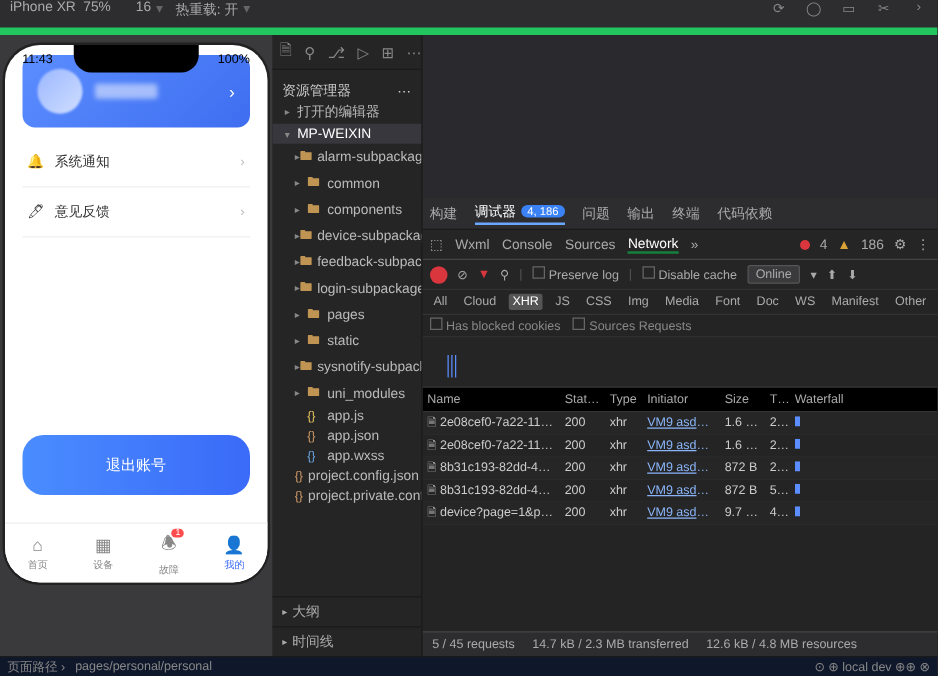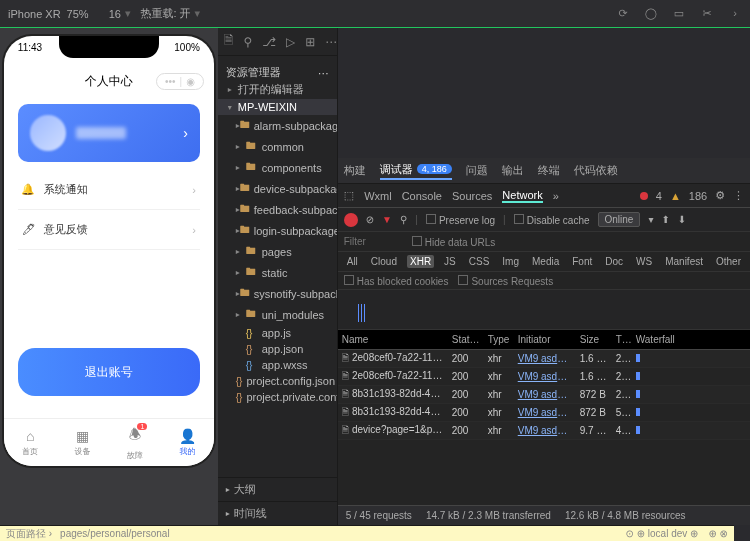--- a/index.html
+++ b/index.html
@@ -1,17 +1,17 @@
 <!DOCTYPE html>
 <html><head>
 <meta charset="utf-8">
 <style>
 *{margin:0;padding:0;box-sizing:border-box;font-family:-apple-system,"Microsoft YaHei",sans-serif}
 body{background:#2a2a2e;color:#c7c7c7;font-size:11px;overflow:hidden;width:750px;height:541px;position:relative}
-.topbar{height:28px;background:#2d2d30;display:flex;align-items:center;padding:0 8px;border-bottom:1px solid #22c55e}
+.topbar{height:28px;background:#2d2d30;display:flex;padding:0 8px;border-bottom:6px solid #22c55e}
 .topbar .device{color:#aaa;font-size:11px}
 .topbar .zoom{color:#aaa;margin-left:6px}
 .topbar .num{color:#aaa;margin-left:20px}
 .topbar .hot{color:#aaa;margin-left:10px}
 .topbar-icons{margin-left:auto;display:flex;gap:14px;color:#888}
 .topbar-icons span{width:14px;text-align:center;cursor:pointer}
 .main{display:flex;height:497px}
 .left{width:305px;background:#3a3a3d;display:flex;justify-content:center;padding-top:8px}
 .phone{width:210px;height:430px;background:#fff;border-radius:28px;position:relative;overflow:hidden;box-shadow:0 0 0 2px #222}
 .notch{position:absolute;top:0;left:50%;transform:translateX(-50%);width:100px;height:22px;background:#000;border-radius:0 0 14px 14px;z-index:10}
@@ -50,21 +50,21 @@
 .mid-bot .sec{padding:4px 8px;border-top:1px solid #1a1a1a;font-size:11px;color:#aaa;display:flex;align-items:center}
 .mid-bot .sec .ar{margin-right:4px;font-size:8px}
 .right{flex:1;background:#242424;display:flex;flex-direction:column}
 .spacer{height:130px;background:#2a2a2e}
 .dt-tabs{height:26px;background:#2d2d30;display:flex;align-items:center;padding:0 6px;gap:14px;font-size:11px;color:#aaa;border-bottom:1px solid #1a1a1a}
 .dt-tabs .t{cursor:pointer;display:flex;align-items:center;gap:4px}
 .dt-tabs .t.active{color:#fff;border-bottom:2px solid #6ba6ff;padding-bottom:1px}
 .err-badge{background:#3b82f6;color:#fff;font-size:9px;border-radius:8px;padding:0 5px}
 .dt-tabs2{height:24px;background:#252526;display:flex;align-items:center;padding:0 6px;gap:10px;font-size:11px;color:#aaa;border-bottom:1px solid #444}
 .dt-tabs2 .t{cursor:pointer}
-.dt-tabs2 .t.active{color:#fff;border-bottom:2px solid #5eead4}
+.dt-tabs2 .t.active{color:#fff;border-bottom:2px solid #15803d}
 .dt-tabs2 .right-icons{margin-left:auto;display:flex;gap:8px;align-items:center}
 .dot-r{width:8px;height:8px;border-radius:50%;background:#d9363e}
 .dot-y{color:#d9a336}
 .toolbar{height:24px;background:#252526;display:flex;align-items:center;padding:0 6px;gap:8px;font-size:10px;color:#aaa;border-bottom:1px solid #333}
 .tb-btn{width:14px;height:14px;border-radius:50%;display:flex;align-items:center;justify-content:center;cursor:pointer}
 .rec{background:#d9363e}
 .chk{width:10px;height:10px;border:1px solid #666;display:inline-block;margin-right:3px}
 .sel{background:#3a3a3d;padding:1px 6px;border:1px solid #555;border-radius:2px}
 .filter-row{height:20px;display:flex;align-items:center;padding:0 6px;gap:8px;font-size:10px;color:#888;border-bottom:1px solid #333}
 .filter-row input{background:transparent;border:none;color:#aaa;font-size:10px;outline:none;width:60px}
@@ -85,22 +85,22 @@
 .c-init{flex:0 0 62px}
 .c-size{flex:0 0 36px}
 .c-time{flex:0 0 20px}
 .c-wf{flex:1}
 .nt-row{display:flex;height:18px;align-items:center;color:#ccc;border-bottom:1px solid #2a2a2a}
 .nt-row:nth-child(odd){background:#262626}
 .nt-row .c-init{color:#8ab4f8;text-decoration:underline}
 .nt-row .fi{color:#bbb;margin-right:3px;font-size:9px}
 .wf-bar{height:8px;background:#5b8dff;width:4px;display:inline-block}
 .net-status{height:20px;background:#2d2d30;border-top:1px solid #444;display:flex;align-items:center;padding:0 8px;gap:14px;font-size:10px;color:#aaa}
-.footer{position:absolute;bottom:0;left:0;right:16px;height:16px;background:#fef9c3;border-top:1px solid #1a1a1a;display:flex;align-items:center;padding:0 6px;font-size:10px;color:#888;gap:8px}
-.footer .r{margin-left:auto;display:flex;gap:10px}
+.footer{position:absolute;bottom:0;left:0;right:0;height:16px;background:#0f172a;border-top:1px solid #1a1a1a;display:flex;align-items:center;padding:0 6px;font-size:10px;color:#888;gap:8px}
+.footer .r{margin-left:auto;display:flex;}
 </style>
 </head>
 <body>
 
 <div class="topbar">
   <span class="device">iPhone XR</span>
   <span class="zoom">75%</span>
   <span class="num">16</span>
   <span style="margin-left:4px;color:#666">▾</span>
   <span class="hot">热重载: 开</span>
@@ -115,28 +115,20 @@
 </div>
 
 <div class="main">
   <div class="left">
     <div class="phone">
       <div class="notch"></div>
       <div class="status">
         <span>11:43</span>
         <span>100%</span>
       </div>
-      <div class="phead">
-        <span class="phead-title">个人中心</span>
-        <div class="phead-cap">
-            <span>•••</span>
-            <span style="color:#ddd">|</span>
-            <span>◉</span>
-          </div>
-      </div>
       <div class="user-card">
         <div class="avatar"></div>
         <div class="uname"></div>
         <span class="chev">›</span>
       </div>
       <div class="menu-row">
         <span class="ico">🔔</span>
         <span>系统通知</span>
         <span class="chev">›</span>
       </div>
@@ -318,24 +310,20 @@
       <span>⚲</span>
       <span style="color:#555">|</span>
       <label><span class="chk"></span><span>Preserve log</span></label>
       <span style="color:#555">|</span>
       <label><span class="chk"></span><span>Disable cache</span></label>
       <span class="sel">Online</span>
       <span>▾</span>
       <span>⬆</span>
       <span>⬇</span>
     </div>
-    <div class="filter-row">
-      <input placeholder="Filter" style="">
-      <label><span class="chk"></span><span>Hide data URLs</span></label>
-    </div>
     <div class="type-row" id="types">
         <span class="tp ">All</span>
         <span class="tp ">Cloud</span>
         <span class="tp active">XHR</span>
         <span class="tp ">JS</span>
         <span class="tp ">CSS</span>
         <span class="tp ">Img</span>
         <span class="tp ">Media</span>
         <span class="tp ">Font</span>
         <span class="tp ">Doc</span>

